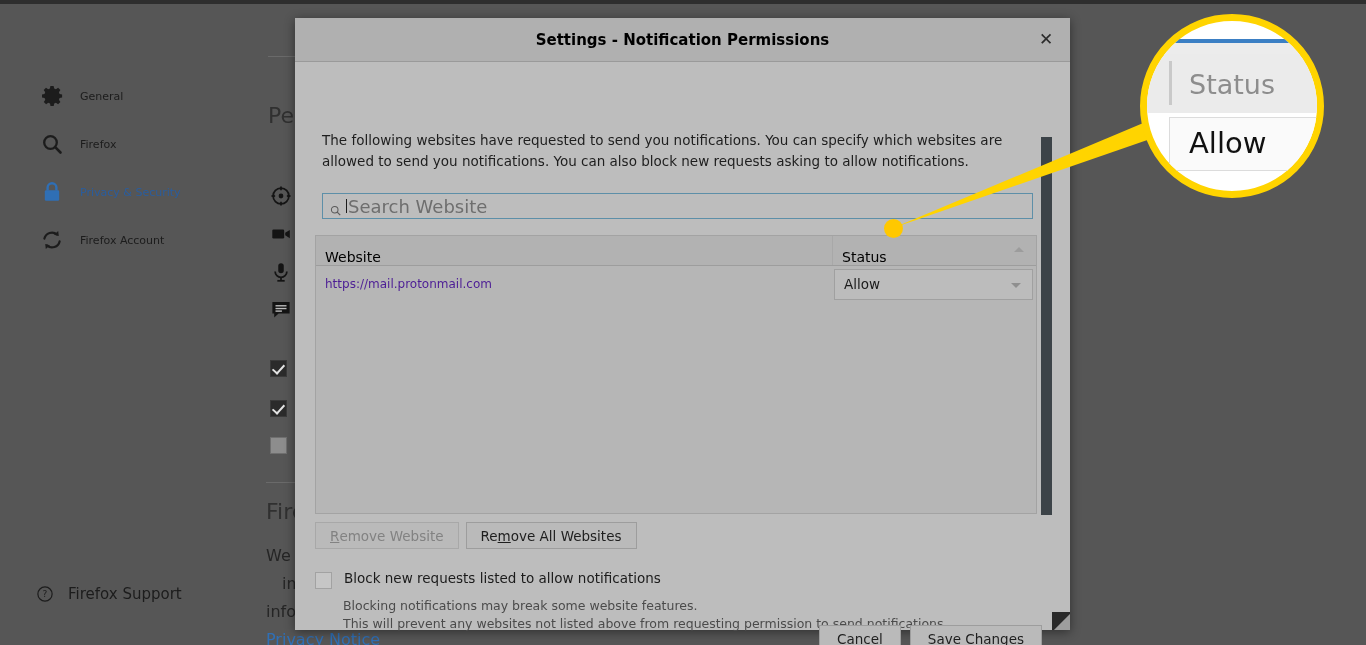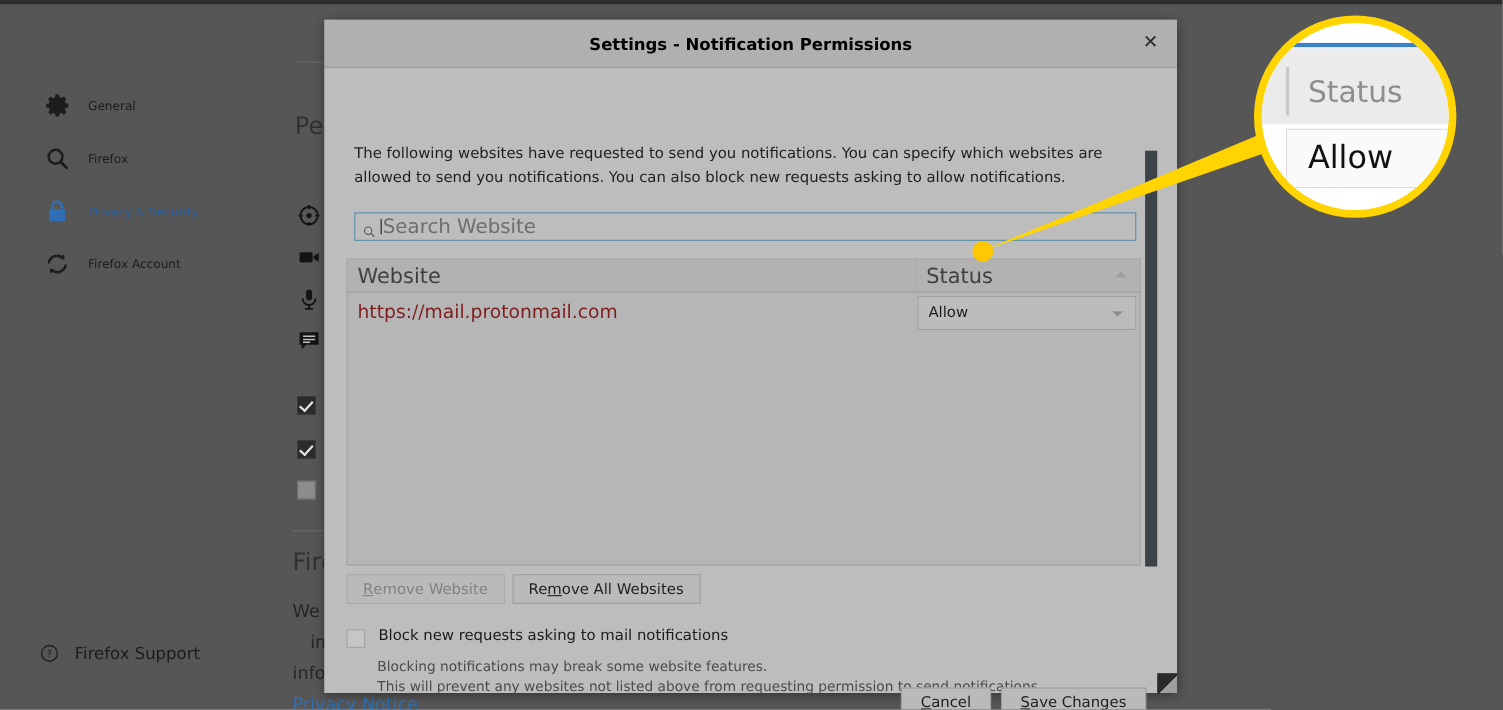--- a/index.html
+++ b/index.html
@@ -120,38 +120,38 @@
     background: #b6b6b6;
     border: 1px solid #a3a3a3; box-sizing: border-box;
   }
   .list-head {
     display: flex; height: 29px;
     background: #b2b2b2;
     border-bottom: 1px solid #9d9d9d;
   }
   .th {
     position: relative;
-    display: flex; align-items: center;
-    font-size: 19px; color: #404040;
+    display: flex; align-items: flex-end;
+    font-size: 14px; color: #000000;
     padding-left: 9px;
     cursor: pointer;
   }
   .th.website { width: 507px; border-right: 1px solid #a8a8a8; }
   .th.status { flex: 1; }
   .sort-asc {
     position: absolute; right: 12px; top: 11px;
     width: 0; height: 0;
     border-left: 5px solid transparent;
     border-right: 5px solid transparent;
     border-bottom: 5px solid #9c9c9c;
   }
   .row { display: flex; height: 36px; align-items: center; }
   .cell-site {
     width: 507px; padding-left: 9px;
-    font-size: 17px; color: #7f1d1d;
+    font-size: 12px; color: #4c1d95;
   }
   .status-select {
     position: relative;
     margin-left: 2px;
     width: 199px; height: 31px;
     background: #bcbcbc;
     border: 1px solid #a0a0a0; box-sizing: border-box;
     display: flex; align-items: center;
     padding-left: 9px;
     font-size: 13.5px; color: #1b1b1b;
@@ -437,21 +437,21 @@
       </div>
       <div class="btn">
         <span>Re</span>
           <u>m</u>
           <span>ove All Websites</span>
       </div>
     </div>
 
     <div class="cbrow">
       <div class="cb-box"></div>
-      <div class="cb-label">Block new requests asking to mail notifications</div>
+      <div class="cb-label">Block new requests listed to allow notifications</div>
     </div>
     <div class="cb-sub">
       <div>Blocking notifications may break some website features.</div>
       <div>This will prevent any websites not listed above from requesting permission to send notifications.</div>
     </div>
 
     <div class="btnrow-right">
       <div class="btn">
         <u>C</u>
           <span>ancel</span>

